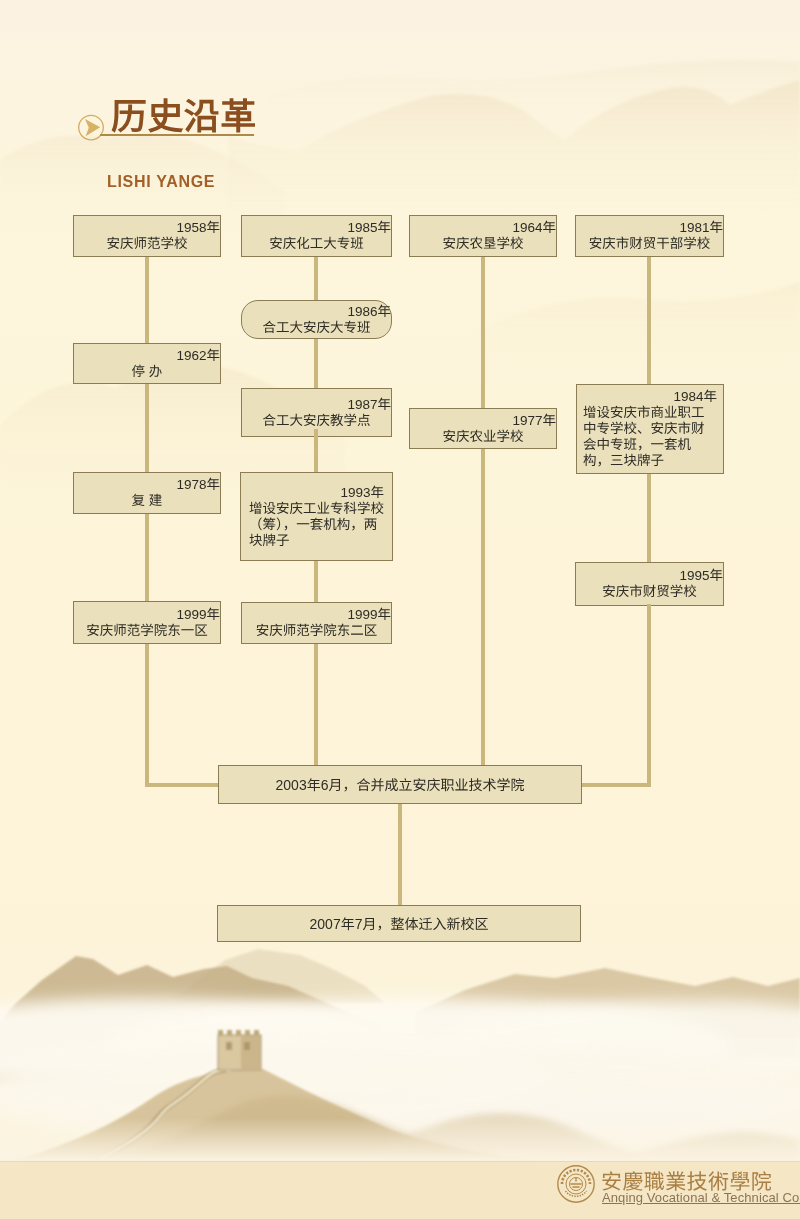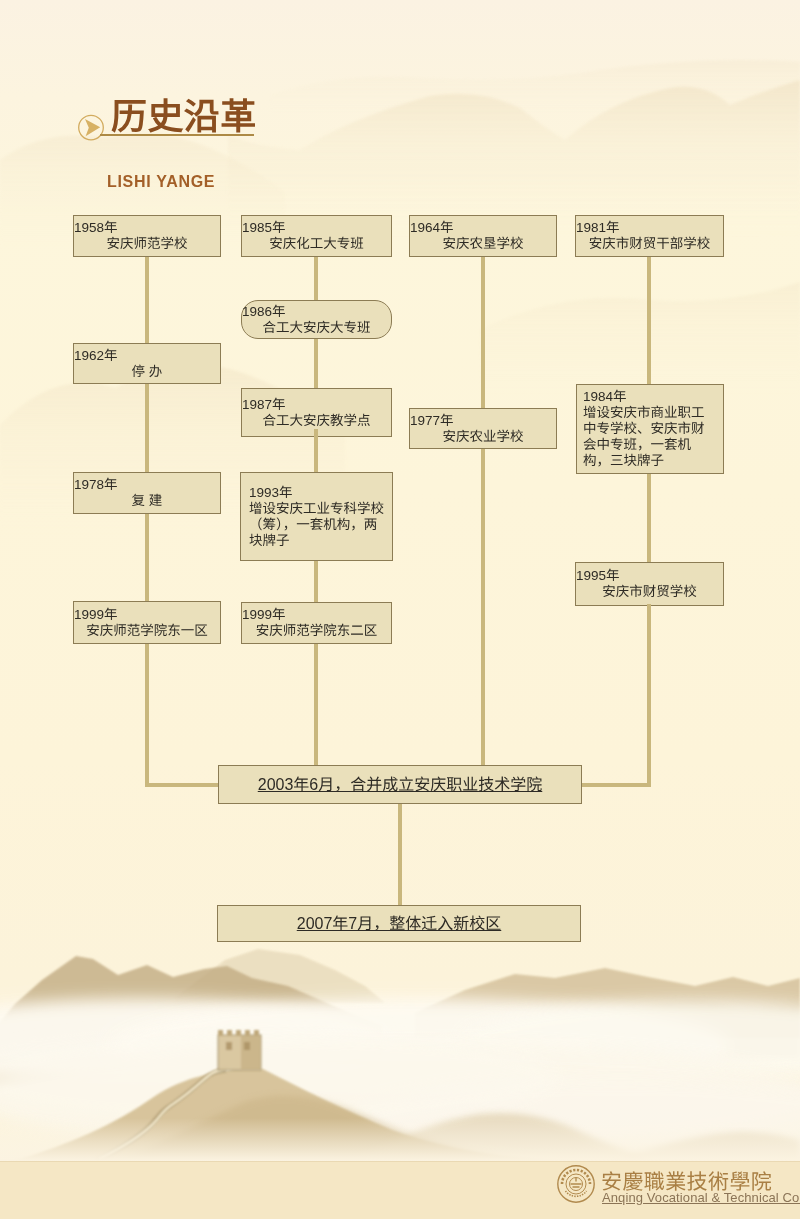--- a/index.html
+++ b/index.html
@@ -10,26 +10,26 @@
   
   .hdr-title{position:absolute;left:107px;top:93px;margin:4px;font-size:36px;font-weight:700;
              color:#8a4e1f;letter-spacing:0.4px;line-height:40px;white-space:nowrap;}
   .hdr-rule{position:absolute;left:100px;top:134px;width:154px;height:2px;background:#ad8a45;}
   .hdr-sub{position:absolute;left:107px;top:137px;font-size:16px;font-weight:700;
            color:#a35f28;letter-spacing:0.7px;line-height:18px;white-space:nowrap;margin-top:36px;}
   
   .node{position:absolute;box-sizing:border-box;background:#eae0bb;border:1px solid #8c7c54;
         color:#2e2b25;font-size:13.5px;line-height:16px;font-weight:500;
         display:flex;flex-direction:column;justify-content:center;align-items:center;text-align:center;}
-  .node .yr{width:100%;text-align:left;}
+  .node .yr{width:100%;text-align:right;}
   .node .tx{width:100%;text-align:center;}
   .node.multi{justify-content:center;align-items:stretch;padding:16px 6px;}
   .node.multi.p8{padding:0 8px;}
   .node.multi .tx{text-align:left;}
-  .node.wide{font-size:16px;text-decoration:underline;}
+  .node.wide{font-size:14px;}
   .vline{position:absolute;width:4px;background:#c9b77d;}
   .hline{position:absolute;height:4px;background:#c9b77d;}
   
   .footer-bar{position:absolute;left:0;top:1161px;width:800px;height:58px;background:#f5e7c5;
               border-top:1px solid #ead9b3;}
   .college-cn{position:absolute;left:601px;top:1165px;font-size:21px;letter-spacing:0.4px;
               font-family:"Liberation Serif", serif;font-weight:400;color:#a97f44;white-space:nowrap;}
   .college-en{position:absolute;left:602px;top:1190px;font-size:13px;letter-spacing:0.1px;
               color:#8b7456;white-space:nowrap;text-decoration:underline;}
 </style>

